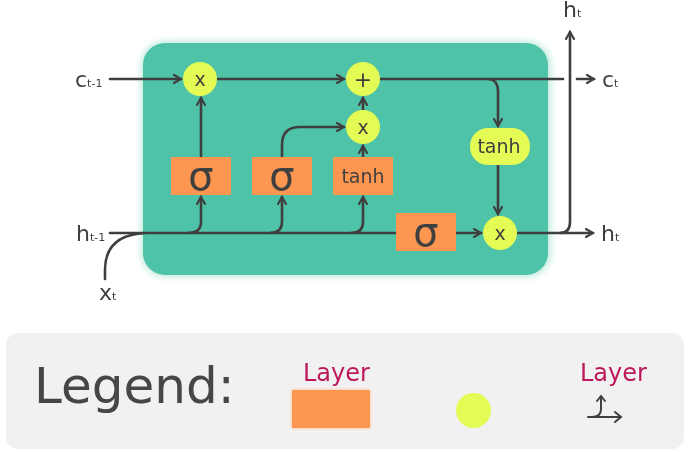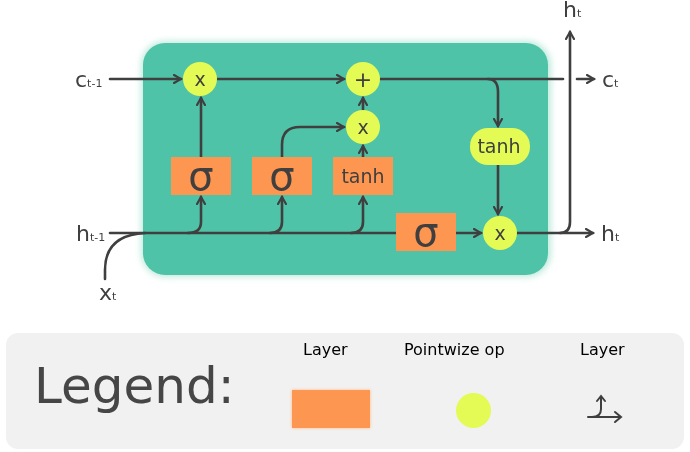--- a/index.html
+++ b/index.html
@@ -2,21 +2,21 @@
 <html><head>
 <meta charset="utf-8">
 <style>
   html, body { margin: 0; padding: 0; background: #ffffff; }
   body { width: 690px; height: 452px; position: relative; overflow: hidden;
          font-family: "DejaVu Sans", sans-serif; color: #3f3f3f; }
   svg text { font-family: "DejaVu Sans", sans-serif; fill: #3f3f3f; }
   .legend { position: absolute; left: 6px; top: 333px; width: 678px; height: 116px;
             background: #f1f1f1; border-radius: 12px; }
   .legend-title { position: absolute; left: 28px; top: 24px; font-size: 50px; color: #464646; }
-  .legend-label { position: absolute; top: 7px; font-size: 16px; color: #000000; }
+  .legend-label { position: absolute; top: 26px; font-size: 24px; color: #be185d; }
 </style>
 </head>
 <body>
 
 <svg width="690" height="330" style="position:absolute;left:0;top:0">
   <defs>
     <filter id="glow" x="-10%" y="-10%" width="120%" height="120%">
       <feGaussianBlur stdDeviation="3"></feGaussianBlur>
     </filter>
     <marker id="arr" markerWidth="10" markerHeight="10" refX="8" refY="5" orient="auto" markerUnits="userSpaceOnUse">
@@ -94,21 +94,20 @@
     <text x="99" y="300" font-size="22"><tspan>x</tspan><tspan font-size="11">t</tspan></text>
   </g>
 </svg>
 
 <div class="legend">
   <div class="legend-title">Legend:</div>
 
   <div class="legend-label" style="left:297px">Layer</div>
   <div style="position:absolute;left:286px;top:57px;width:78px;height:38px;background:#fd9650;box-shadow:0 0 3px #fdb987;"></div>
 
-  <div class="legend-label" style="left:398px">Pointwize op</div>
   <div style="position:absolute;left:450px;top:60px;width:35px;height:35px;border-radius:50%;background:#e4fa55;"></div>
 
   <div class="legend-label" style="left:574px">Layer</div>
   <svg style="position:absolute;left:578px;top:58px" width="42" height="34">
     <g stroke="#3f3f3f" stroke-width="2" fill="none" stroke-linecap="round">
       <path d="M4,26 L36,26"></path>
       <path d="M31,21 L37,26 L31,31"></path>
       <path d="M8,26 Q17,26 17,18 L17,6"></path>
       <path d="M13,10 L17,5 L21,10"></path>
     </g>

